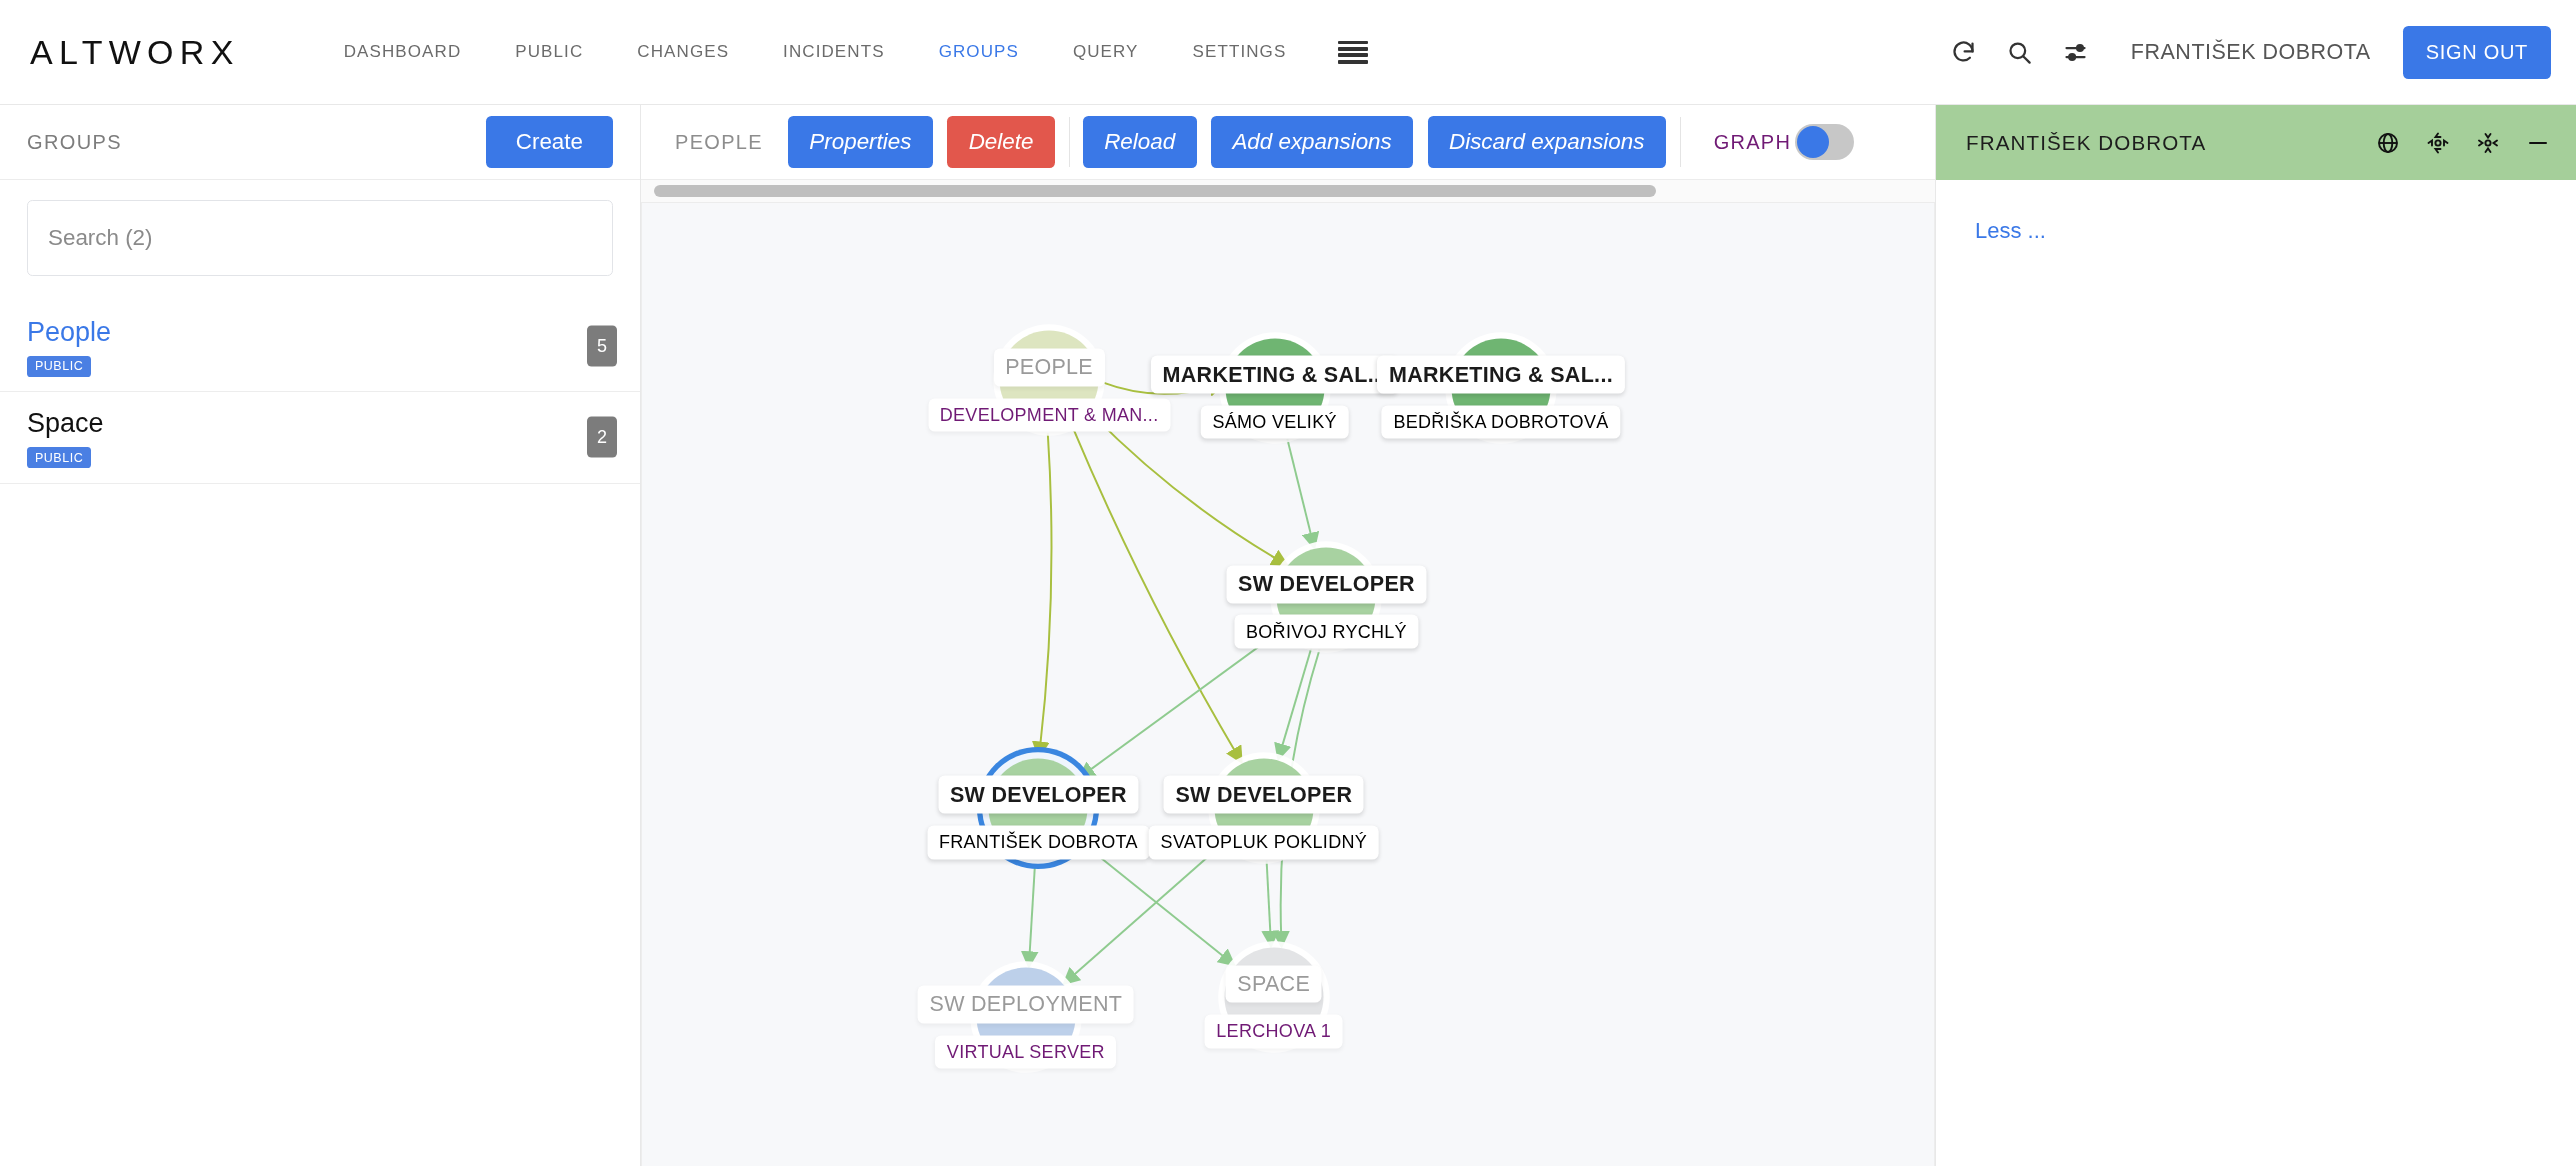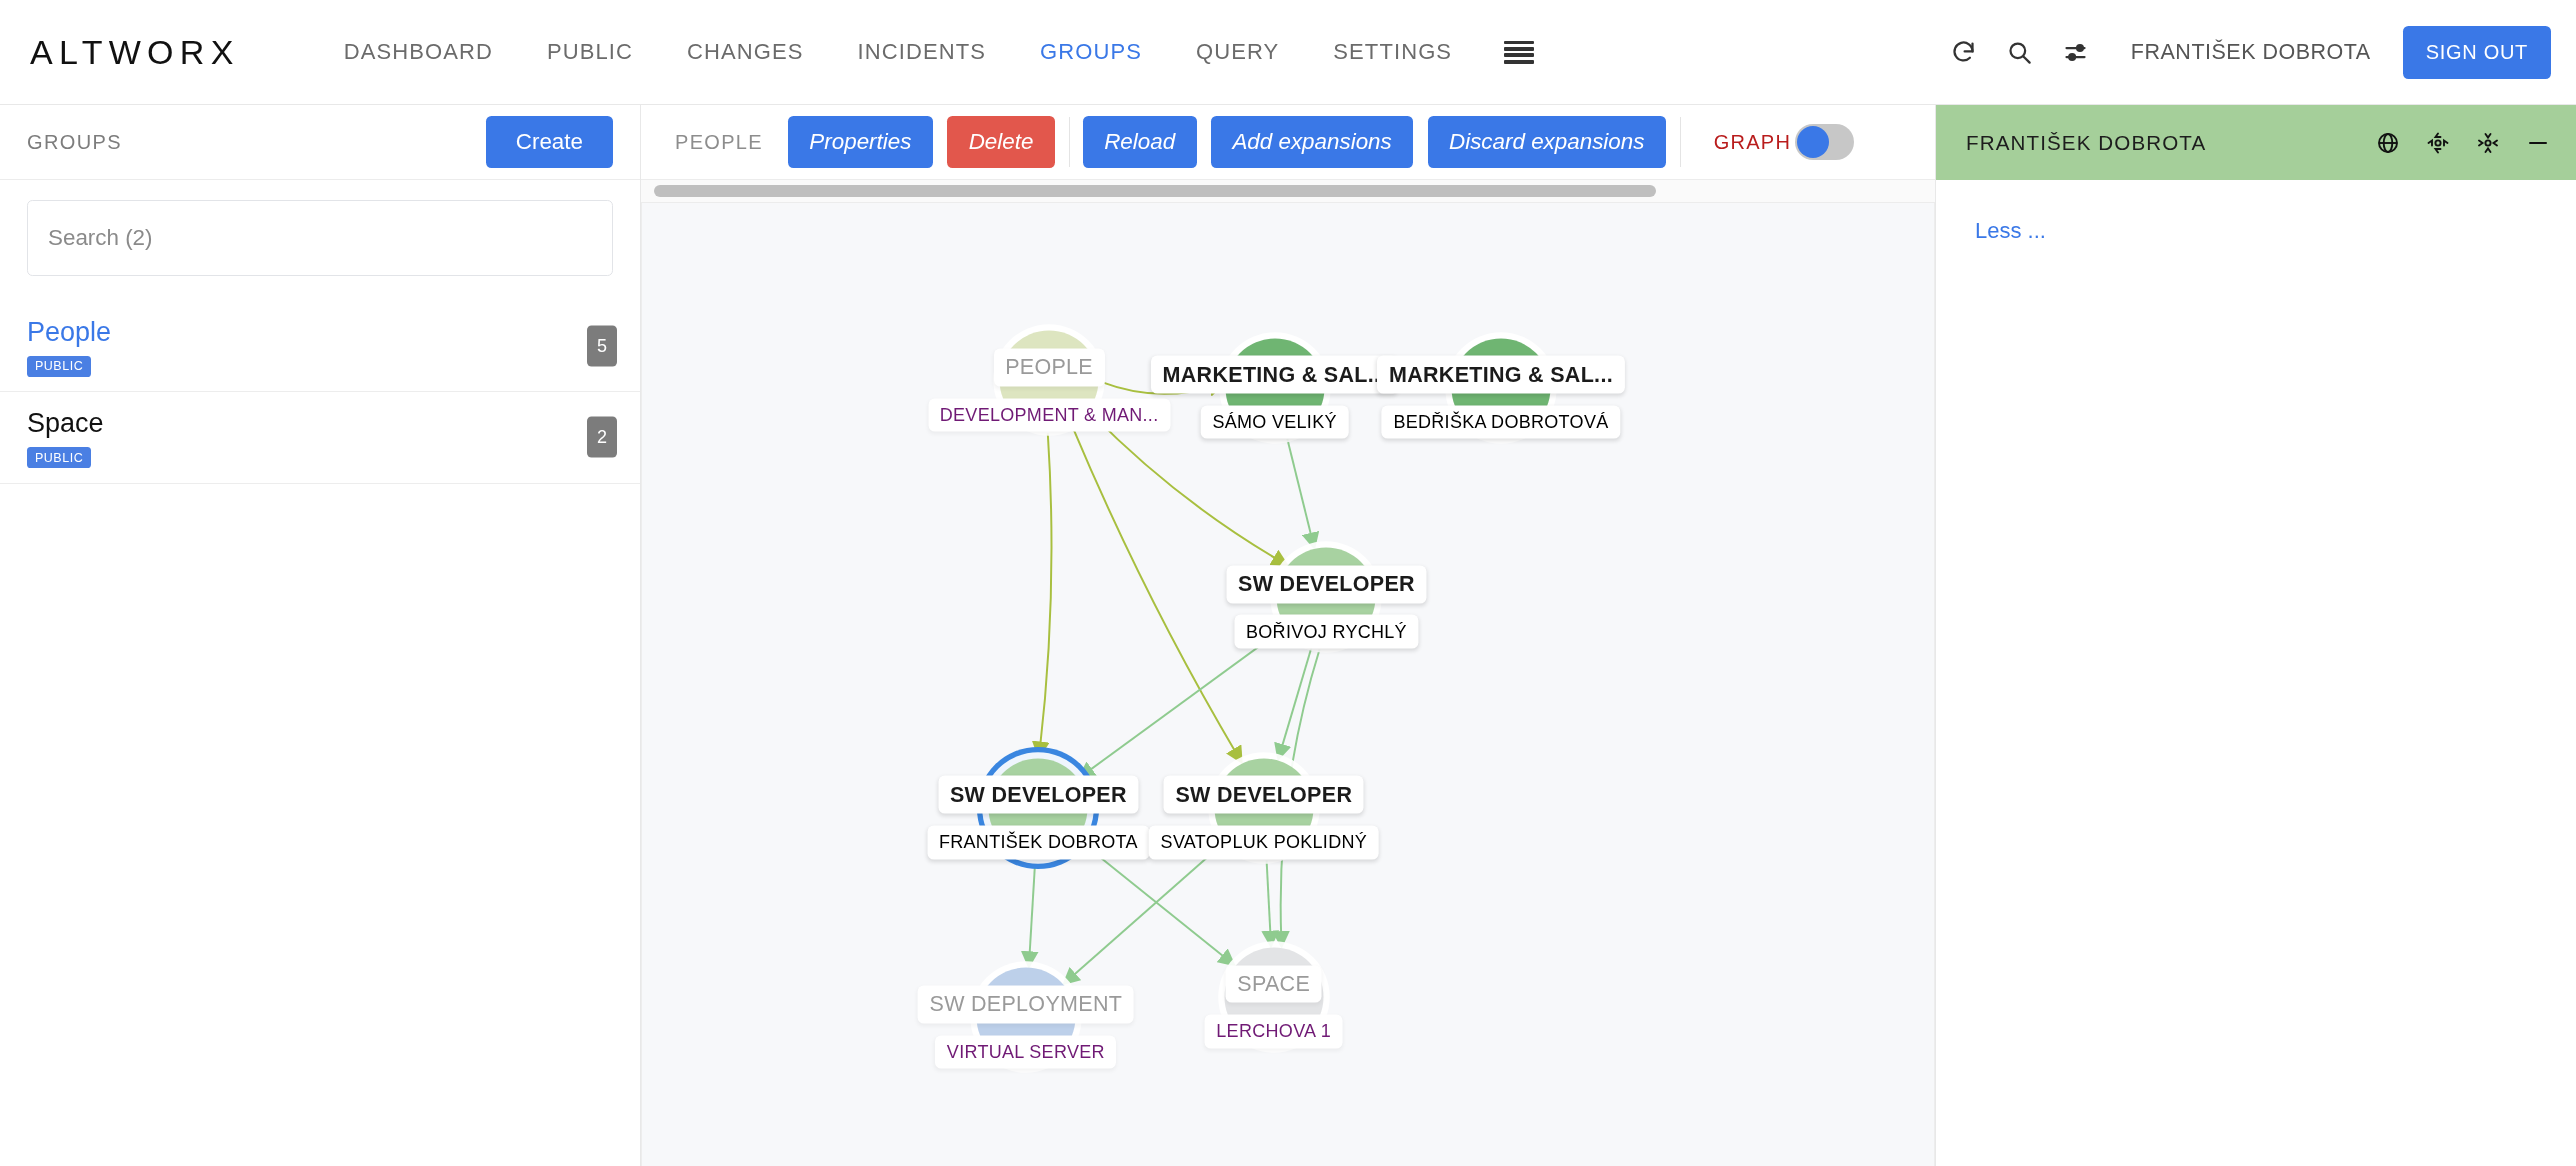--- a/index.html
+++ b/index.html
@@ -17,21 +17,21 @@
     border-bottom: 0.9px solid #e8e8e8;
     position: relative;
   }
   #logo {
     margin-left: 30px;
     font-size: 34px; letter-spacing: 6.3px; font-weight: 400;
     color: #111; font-family: "Liberation Sans", sans-serif;
   }
   #navlinks { display: flex; align-items: center; margin-left: 77px; }
   .navlink {
-    font-size: 22px; letter-spacing: 1.1px; color: #6b6b6b;
+    font-size: 17px; letter-spacing: 1.1px; color: #6b6b6b;
     padding: 0 27px; cursor: pointer; white-space: nowrap;
   }
   .navlink.active { color: #3a78e7; }
   #hamburger {
     margin-left: 25px; width: 30px; height: 23px;
     display: flex; flex-direction: column; justify-content: space-between;
     cursor: pointer;
   }
   #hamburger span { display: block; height: 3.6px; background: #333; border-radius: 0.9px; }
   #nav-right {
@@ -112,21 +112,21 @@
   .tb-btn {
     border: none; border-radius: 5.4px; color: #fff; cursor: pointer;
     font-size: 22.4px; padding: 13.4px 21.5px; margin-right: 14.3px; white-space: nowrap;
     font-family: "Liberation Sans", sans-serif;
     font-style: italic;
   }
   .tb-btn.blue { background: #3a78e7; }
   .tb-btn.red  { background: #e2574c; }
   .tb-sep { width: 0.9px; height: 50px; background: #e4e4e4; margin: 0 12.5px 0 0; }
   #graph-toggle-wrap { display: flex; align-items: center; margin-left: 20px; }
-  #graph-toggle-label { font-size: 20px; color: #b91c1c; letter-spacing: 1.3px; margin-right: 4px; }
+  #graph-toggle-label { font-size: 20px; color: #701a75; letter-spacing: 1.3px; margin-right: 4px; }
   #graph-toggle {
     width: 59px; height: 36px; border-radius: 18px; background: #c7c7c7;
     position: relative; cursor: pointer;
   }
   #graph-toggle::after {
     content: ""; position: absolute; left: 1.8px; top: 1.8px;
     width: 32px; height: 32px; border-radius: 50%; background: #3a78e7;
   }
   #scrollbar-track {
     height: 23px; background: #fafafa; border-bottom: 0.9px solid #ececec;

